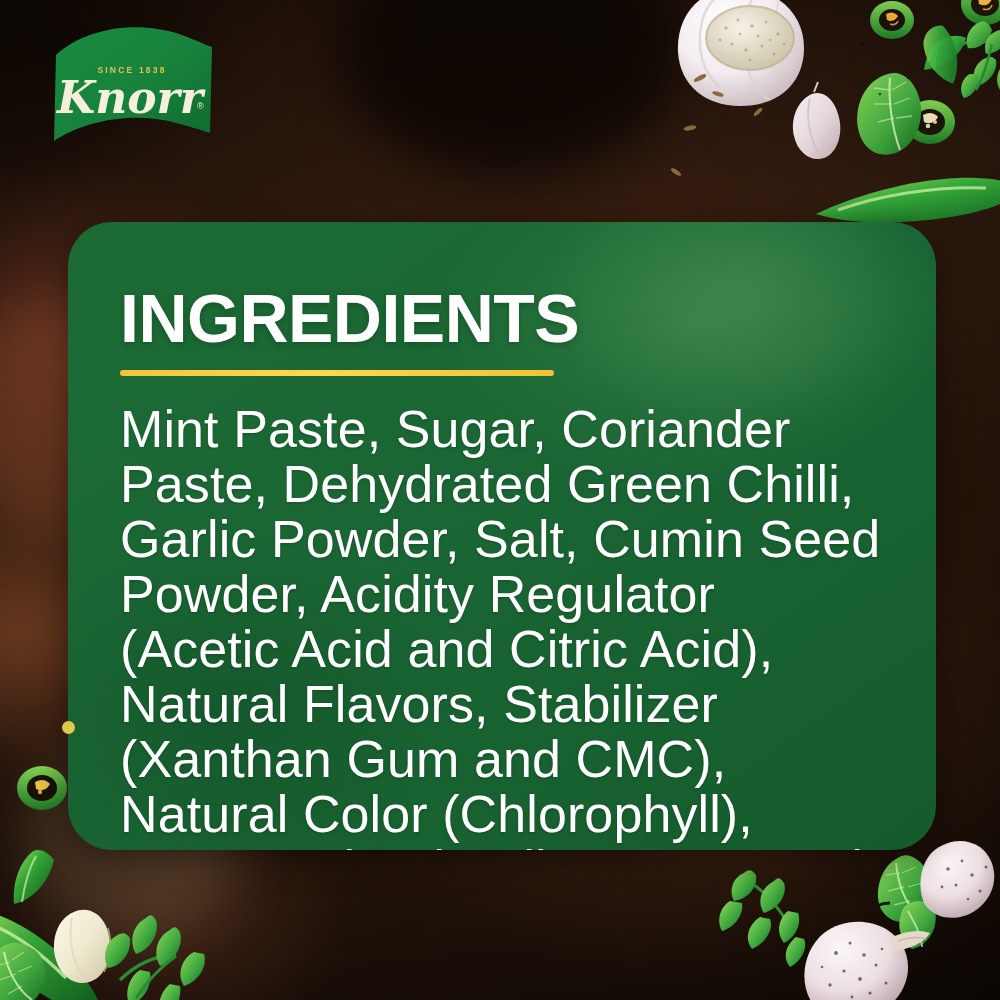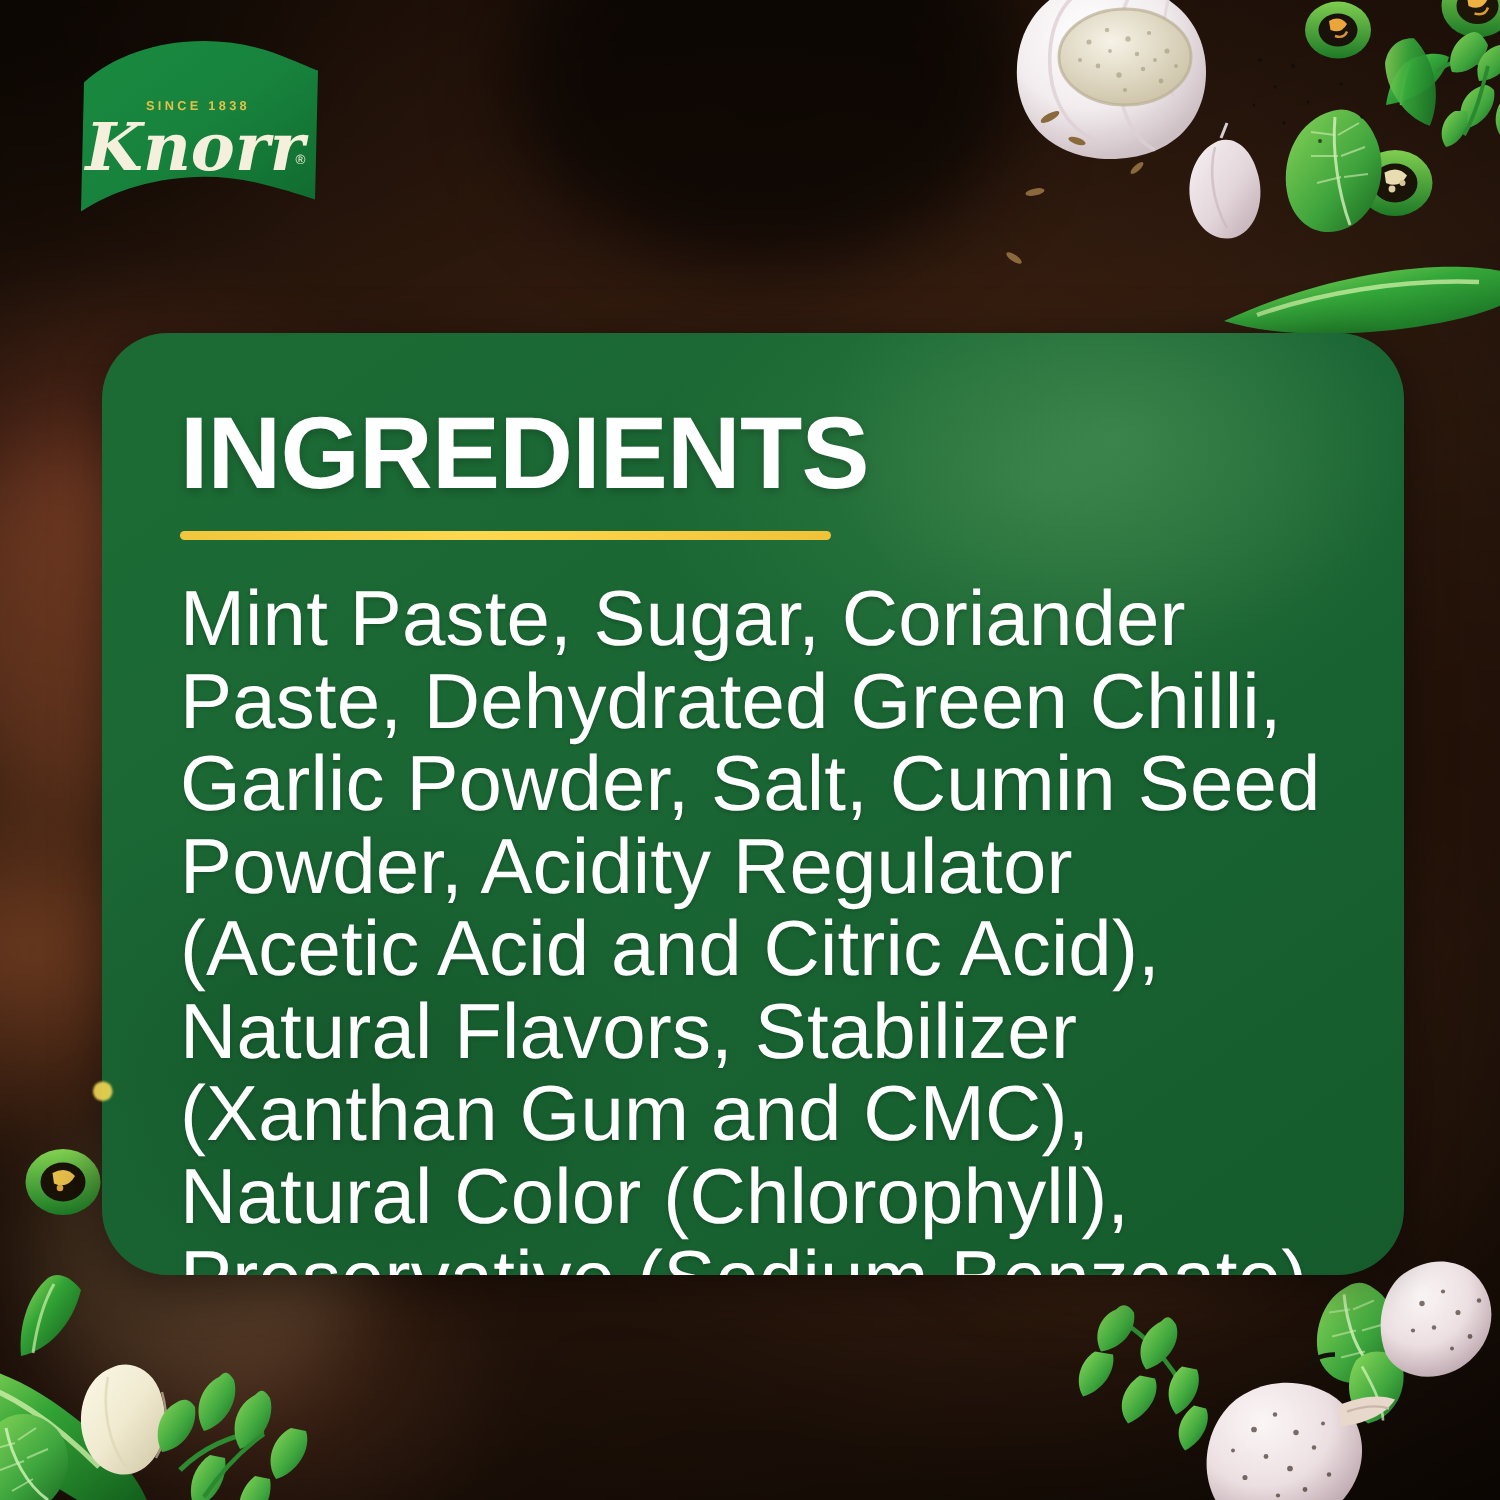--- a/index.html
+++ b/index.html
@@ -63,21 +63,21 @@
     box-shadow:0 6px 34px rgba(0,0,0,.45);
     overflow:hidden;
   }
   #panel .sheen {
     position:absolute; left:55%; top:-12%;
     width:46%; height:46%;
     background:radial-gradient(ellipse at center, rgba(160,220,150,.16) 0%, rgba(160,220,150,0) 70%);
     pointer-events:none;
   }
 
-  #panel-inner { position:relative; padding:46px 52px 0 52px; }
+  #panel-inner { position:relative; padding:62px 52px 0 52px; }
 
   #heading {
     font-size:68px;
     font-weight:bold;
     color:#ffffff;
     letter-spacing:-0.5px;
     line-height:1.0;
     text-shadow:0 2px 6px rgba(0,0,0,.22);
   }
   #divider {

